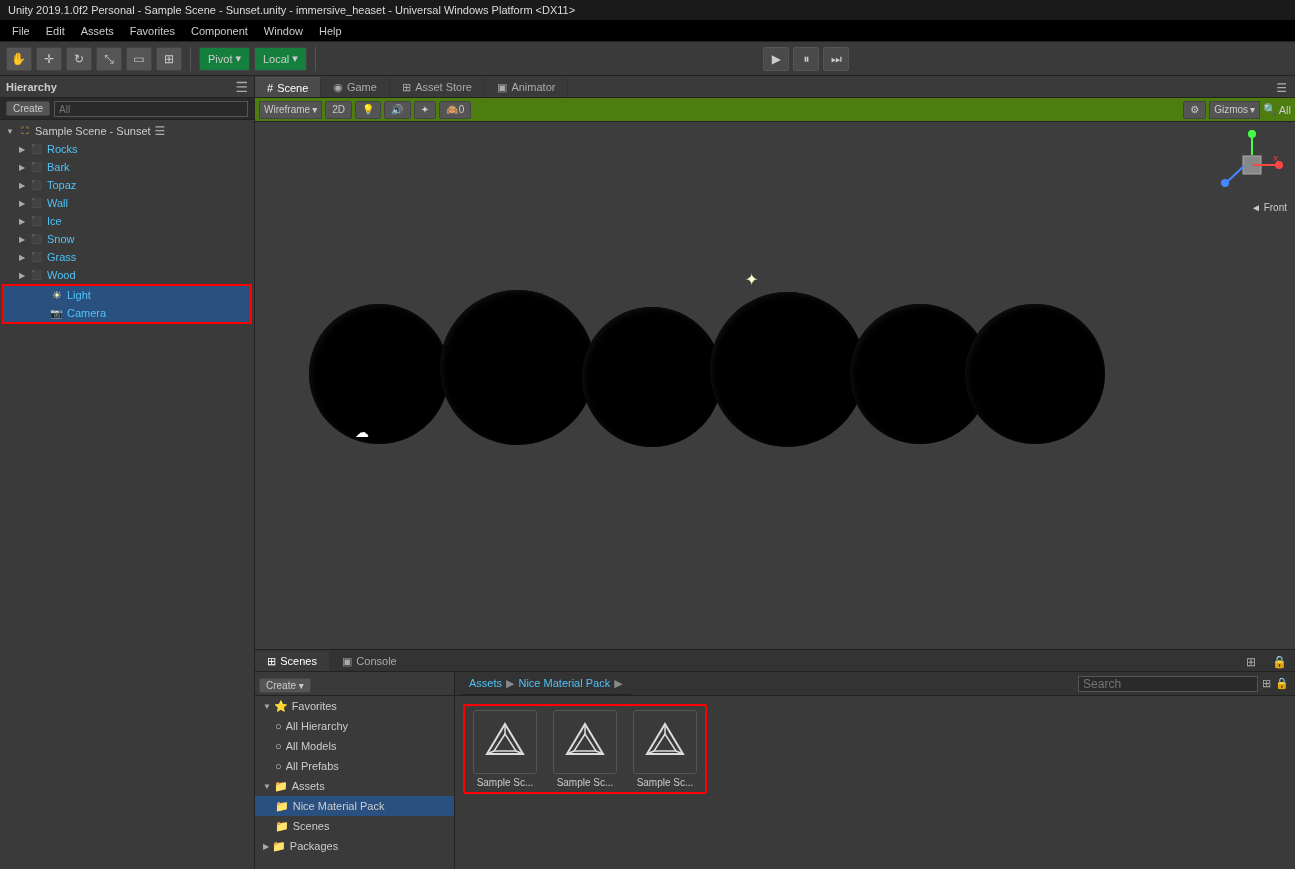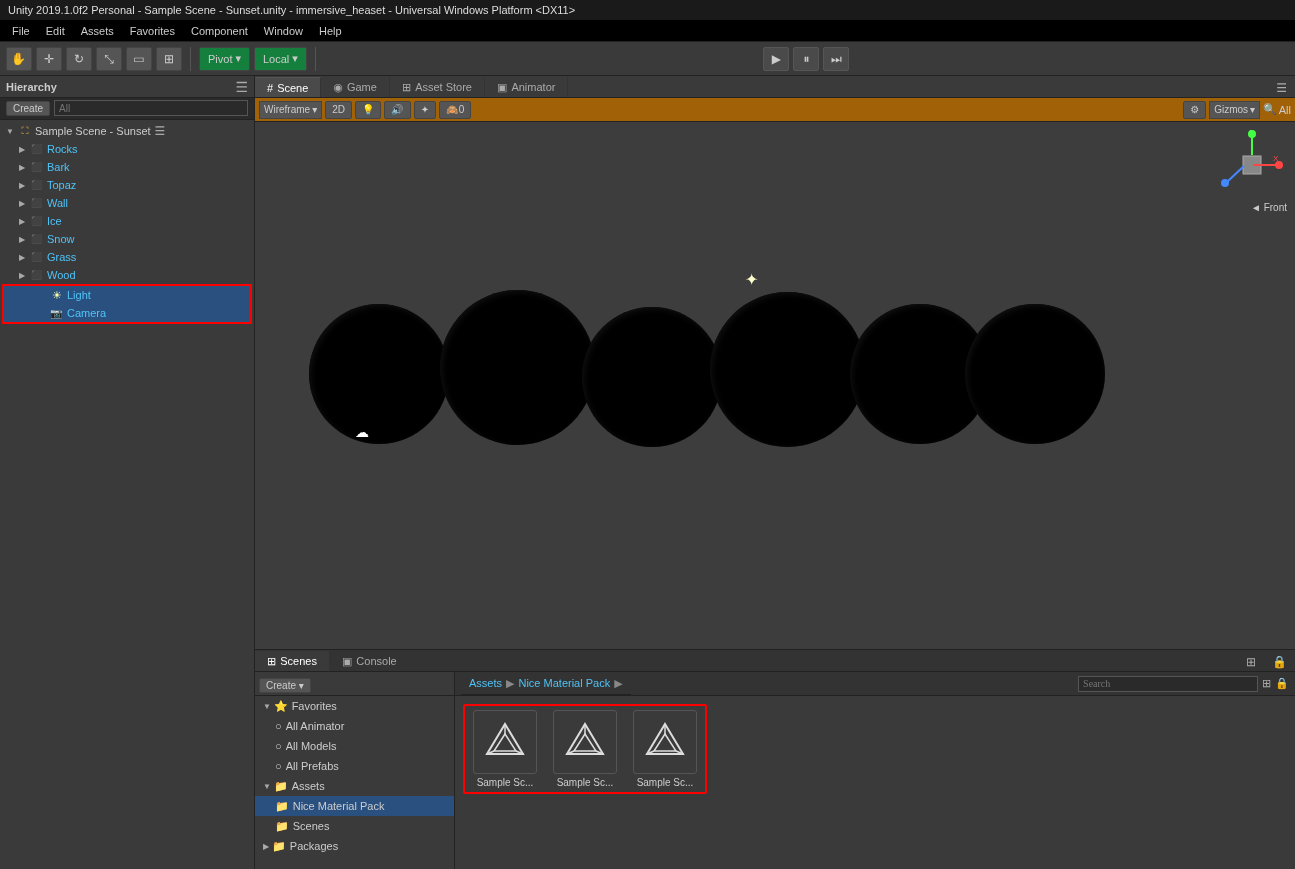--- a/index.html
+++ b/index.html
@@ -108,21 +108,21 @@
     .panel-title { font-size: 11px; color: #ccc; font-weight: bold; }
 
     #hierarchy-search {
       background: #2a2a2a;
       border: none;
       border-bottom: 1px solid #222;
       padding: 3px 6px;
       display: flex;
       gap: 4px;
       height: 22px;
-      align-items: flex-end;
+      align-items: flex-start;
     }
     .create-btn {
       background: #555;
       border: 1px solid #444;
       color: #ccc;
       font-size: 10px;
       padding: 1px 6px;
       cursor: pointer;
       border-radius: 2px;
     }
@@ -203,21 +203,21 @@
       border-right: 1px solid #333;
     }
     .scene-tab.active {
       background: #4a4a4a;
       color: #fff;
       border-top: 1px solid #555;
     }
 
     
     #scene-toolbar {
-      background: #a16207;
+      background: #4d7c0f;
       height: 24px;
       display: flex;
       align-items: center;
       padding: 0 4px;
       gap: 3px;
       border-bottom: 1px solid #222;
     }
     .scene-toolbar-btn {
       background: #555;
       border: 1px solid #444;
@@ -394,23 +394,22 @@
       max-width: 72px;
     }
 
     
     #bottom-search {
       background: #2a2a2a;
       border: 1px solid #555;
       color: #ccc;
       height: 16px;
       padding: 1px 4px;
-      font-size: 10px;
+      font-size: 12px;
       width: 180px;
-      font-family: Liberation Serif, serif;
     }
 
     #hierarchy-selected-group {
       position: relative;
     }
     .sel-border {
       border: 2px solid red;
       margin: 0 2px;
     }
   </style>
@@ -649,21 +648,21 @@
             <button class="create-btn">Create ▾</button>
           </div>
 
           <div class="project-tree-item">
             <span class="arrow">▼</span>
             <span class="p-icon">⭐</span>
             <span>Favorites</span>
           </div>
           <div class="project-tree-item" style="padding-left:20px;">
             <span class="p-icon">○</span>
-            <span>All Animator</span>
+            <span>All Hierarchy</span>
           </div>
           <div class="project-tree-item" style="padding-left:20px;">
             <span class="p-icon">○</span>
             <span>All Models</span>
           </div>
           <div class="project-tree-item" style="padding-left:20px;">
             <span class="p-icon">○</span>
             <span>All Prefabs</span>
           </div>
 

